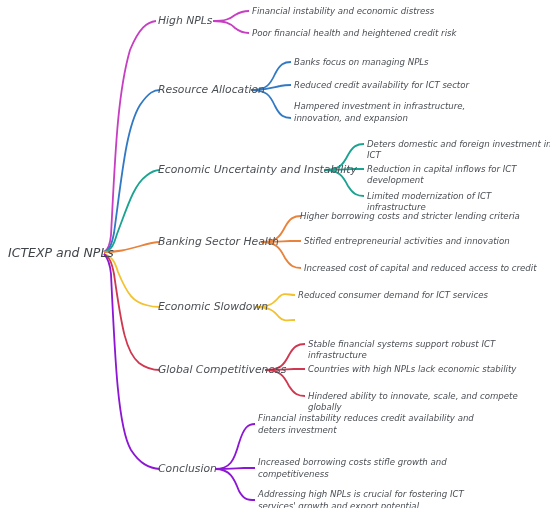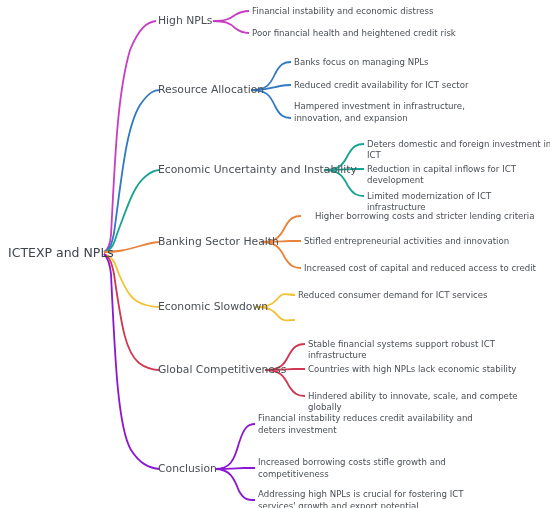--- a/index.html
+++ b/index.html
@@ -20,20 +20,21 @@
     left: 0;
     top: 0;
     width: 550px;
     height: 508px;
   }
   .node-label {
     position: absolute;
     color: #4a4f55;
     white-space: nowrap;
     line-height: 1.25;
+    font-style: italic;
   }
   .root-label {
     font-size: 12.5px;
     color: #3f444a;
   }
   .branch-label {
     font-size: 10.8px;
     color: #4a4f55;
   }
   .leaf-label {
@@ -103,21 +104,21 @@
   <div class="node-label leaf-label" style="left:294px; top:57px; width:230px;">Banks focus on managing NPLs</div>
   <div class="node-label leaf-label" style="left:294px; top:80px; width:230px;">Reduced credit availability for ICT sector</div>
   <div class="node-label leaf-label wrap2" style="left:294px; top:101px; width:218px;">Hampered investment in infrastructure, innovation, and expansion</div>
 
   <div class="node-label branch-label" style="left:158px; top:163px;">Economic Uncertainty and Instability</div>
   <div class="node-label leaf-label" style="left:367px; top:139px; width:185px;">Deters domestic and foreign investment in ICT</div>
   <div class="node-label leaf-label" style="left:367px; top:164px; width:185px;">Reduction in capital inflows for ICT development</div>
   <div class="node-label leaf-label" style="left:367px; top:191px; width:185px;">Limited modernization of ICT infrastructure</div>
 
   <div class="node-label branch-label" style="left:158px; top:235px;">Banking Sector Health</div>
-  <div class="node-label leaf-label" style="left:315px; top:211px; width:230px;">Higher borrowing costs and stricter lending criteria</div>
+  <div class="node-label leaf-label" style="left:300px; top:211px; width:230px;">Higher borrowing costs and stricter lending criteria</div>
   <div class="node-label leaf-label" style="left:304px; top:236px; width:230px;">Stifled entrepreneurial activities and innovation</div>
   <div class="node-label leaf-label" style="left:304px; top:263px; width:235px;">Increased cost of capital and reduced access to credit</div>
 
   <div class="node-label branch-label" style="left:158px; top:300px;">Economic Slowdown</div>
   <div class="node-label leaf-label" style="left:298px; top:290px; width:235px;">Reduced consumer demand for ICT services</div>
 
   <div class="node-label branch-label" style="left:158px; top:363px;">Global Competitiveness</div>
   <div class="node-label leaf-label" style="left:308px; top:339px; width:238px;">Stable financial systems support robust ICT infrastructure</div>
   <div class="node-label leaf-label" style="left:308px; top:364px; width:238px;">Countries with high NPLs lack economic stability</div>
   <div class="node-label leaf-label" style="left:308px; top:391px; width:238px;">Hindered ability to innovate, scale, and compete globally</div>

